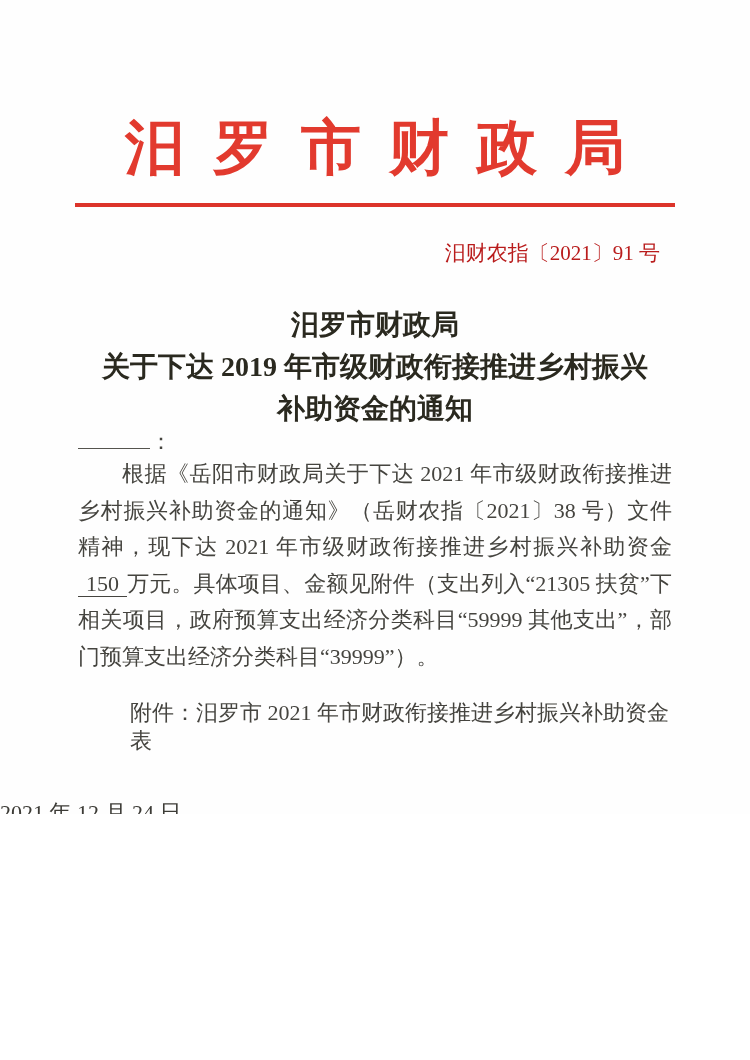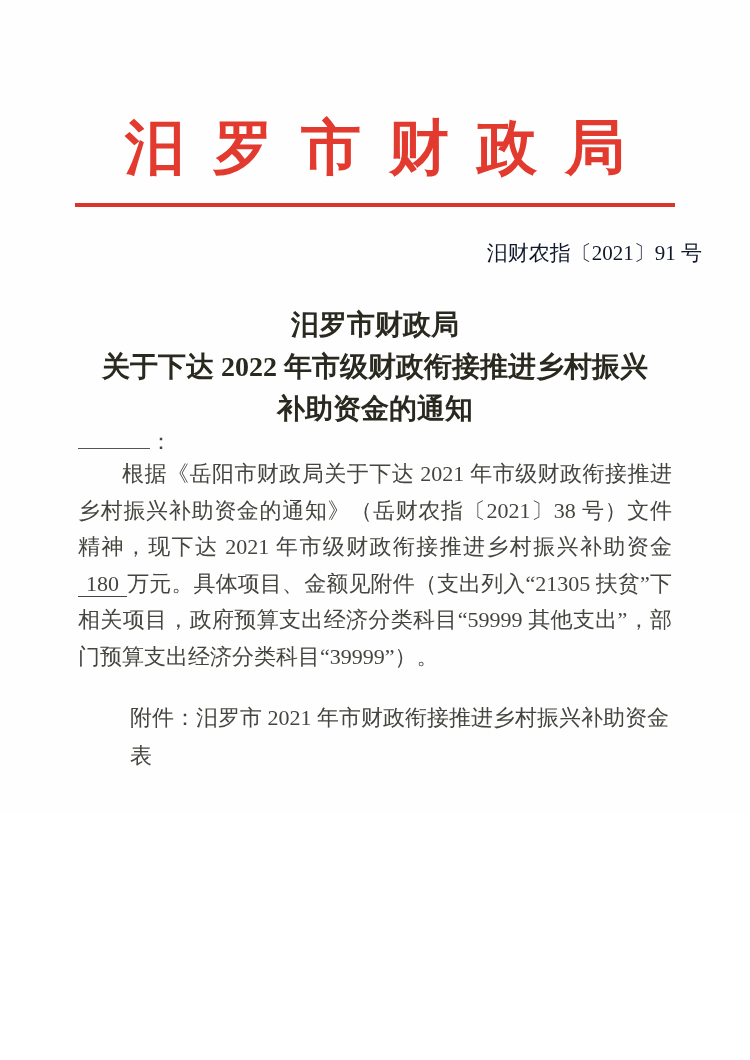--- a/index.html
+++ b/index.html
@@ -25,24 +25,24 @@
   }
   .red-rule {
     width: 600px;
     height: 4px;
     background: #dc342a;
     margin: 22px auto 0 auto;
   }
   .doc-number {
     margin-top: 33px;
     text-align: right;
-    padding-right: 48px;
+    padding-right: 90px;
     font-size: 21px;
     line-height: 26px;
-    color: #0f172a;
+    color: #b91c1c;
   }
   .title {
     margin-top: 38px;
     text-align: center;
     font-size: 28px;
     font-weight: 700;
     line-height: 42px;
     color: #2a291f;
   }
   .addressee {
@@ -69,21 +69,21 @@
   .body-text p { margin: 0; text-indent: 2em; }
   .body-text p.p1 { margin-top: 2px; }
   .amount {
     padding: 0 8px;
     border-bottom: 1.5px solid #45443f;
   }
   .attachment {
     margin-top: 24px;
     padding: 0 78px 0 130px;
     font-size: 22px;
-    line-height: 38px;
+    line-height: 28px;
     color: #45443f;
   }
   .date-line {
     margin-top: 44px;
     text-align: left;
     padding-right: 128px;
     font-size: 22px;
     line-height: 28px;
     color: #3c3b36;
     position: relative;
@@ -133,28 +133,28 @@
 <div class="page">
 
   <div class="agency">汨罗市财政局</div>
 
   <div class="red-rule"></div>
 
   <div class="doc-number">汨财农指〔2021〕91 号</div>
 
   <div class="title">
     <div>汨罗市财政局</div>
-    <div>关于下达 2022 年市级财政衔接推进乡村振兴</div>
+    <div>关于下达 2019 年市级财政衔接推进乡村振兴</div>
     <div>补助资金的通知</div>
   </div>
 
   <div class="addressee"><span class="blank"></span><span>：</span></div>
 
   <div class="body-text">
-    <p class="p1"><span>根据《岳阳市财政局关于下达 2021 年市级财政衔接推进乡村振兴补助资金的通知》（岳财农指〔2021〕38 号）文件精神，现下达 2021 年市级财政衔接推进乡村振兴补助资金</span><span class="amount">180</span><span>万元。具体项目、金额见附件（支出列入“21305 扶贫”下相关项目，政府预算支出经济分类科目“59999 其他支出”，部门预算支出经济分类科目“39999”）。</span></p>
+    <p class="p1"><span>根据《岳阳市财政局关于下达 2021 年市级财政衔接推进乡村振兴补助资金的通知》（岳财农指〔2021〕38 号）文件精神，现下达 2021 年市级财政衔接推进乡村振兴补助资金</span><span class="amount">150</span><span>万元。具体项目、金额见附件（支出列入“21305 扶贫”下相关项目，政府预算支出经济分类科目“59999 其他支出”，部门预算支出经济分类科目“39999”）。</span></p>
   </div>
 
   <div class="attachment">附件：汨罗市 2021 年市财政衔接推进乡村振兴补助资金表</div>
 
   <div class="date-line">2021 年 12 月 24 日</div>
 
   <div class="seal">
     <svg viewBox="0 0 160 160" xmlns="http://www.w3.org/2000/svg">
       <defs>
         <path id="sealArcTop" d="M 34.7,101.1 A 50 50 0 1 1 125.3,101.1" fill="none"></path>

